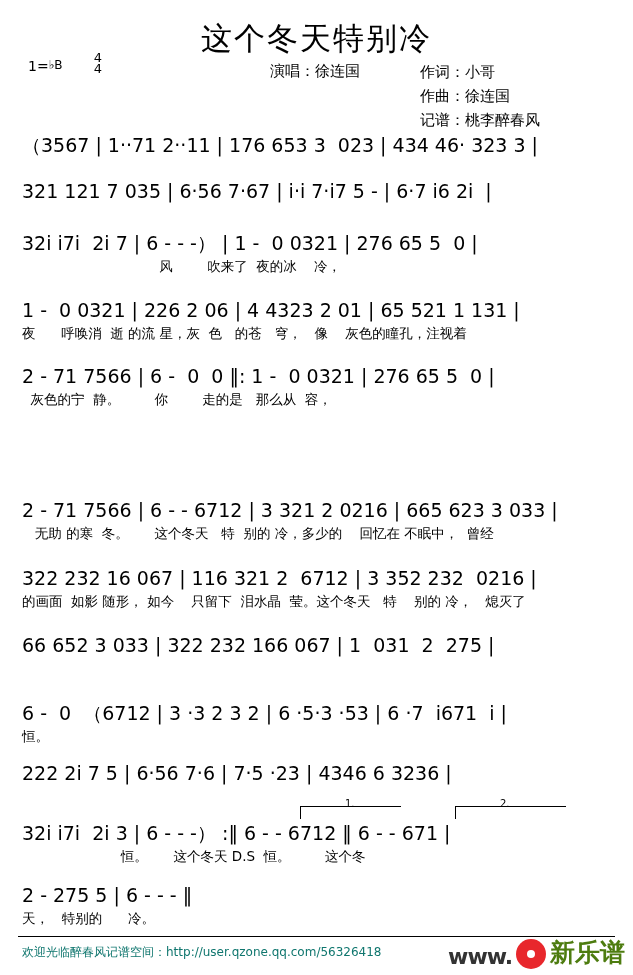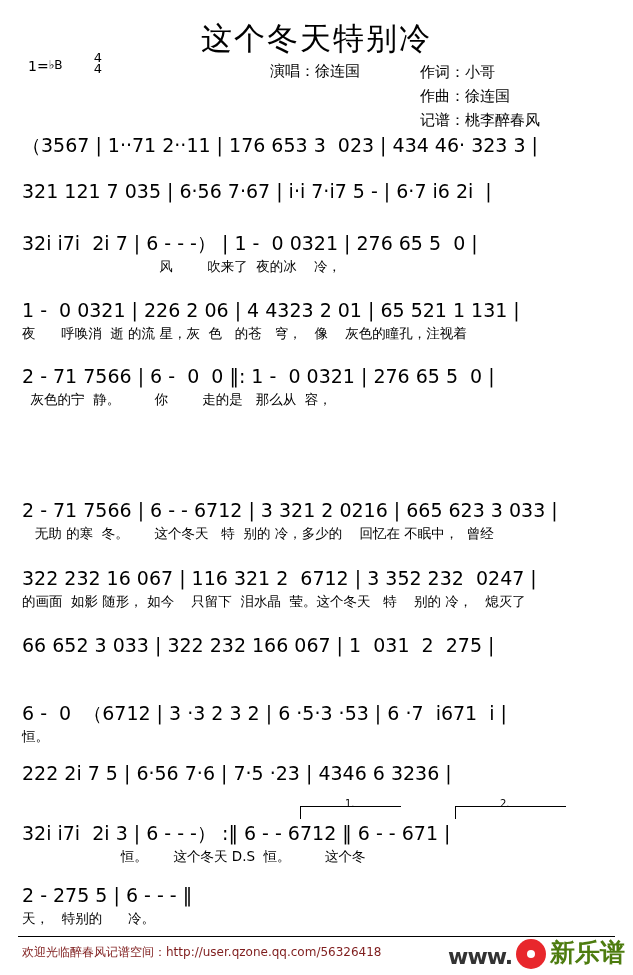--- a/index.html
+++ b/index.html
@@ -68,21 +68,21 @@
     white-space:pre;
     height:20px;
     line-height:20px;
     letter-spacing:0px;
   }
 
   .footer{
     position:absolute;left:22px;bottom:14px;
     font-size:12px;
     font-family:"DejaVu Sans", sans-serif;
-    color:#7f1d1d;
+    color:#0f766e;
   }
   .footline{
     position:absolute;left:18px;right:18px;bottom:38px;
     border-top:1px solid #000;height:0;
   }
 
   
   .logo{
     position:absolute;right:8px;bottom:6px;
     display:flex;align-items:flex-end;
@@ -155,21 +155,21 @@
     <div class="lyr">  灰色的宁  静。        你        走的是   那么从  容，</div>
   </div>
 
 
   <div class="sys" style="top:497px;">
     <div class="notes">2 - 71 7566 | 6 - - 6712 | 3 321 2 0216 | 665 623 3 033 |</div>
     <div class="lyr">   无助 的寒  冬。      这个冬天   特  别的 冷，多少的    回忆在 不眠中，  曾经</div>
   </div>
 
   <div class="sys" style="top:565px;">
-    <div class="notes">322 232 16 067 | 116 321 2  6712 | 3 352 232  0247 |</div>
+    <div class="notes">322 232 16 067 | 116 321 2  6712 | 3 352 232  0216 |</div>
     <div class="lyr">的画面  如影 随形， 如今    只留下  泪水晶  莹。这个冬天   特    别的 冷，   熄灭了</div>
   </div>
 
   <div class="sys" style="top:632px;">
     <div class="notes">66 652 3 033 | 322 232 166 067 | 1  031  2  275 |</div>
   </div>
 
   <div class="sys" style="top:700px;">
     <div class="notes">6 -  0  （6712 | 3 ·3 2 3 2 | 6 ·5·3 ·53 | 6 ·7  i671  i |</div>
     <div class="lyr">恒。</div>

